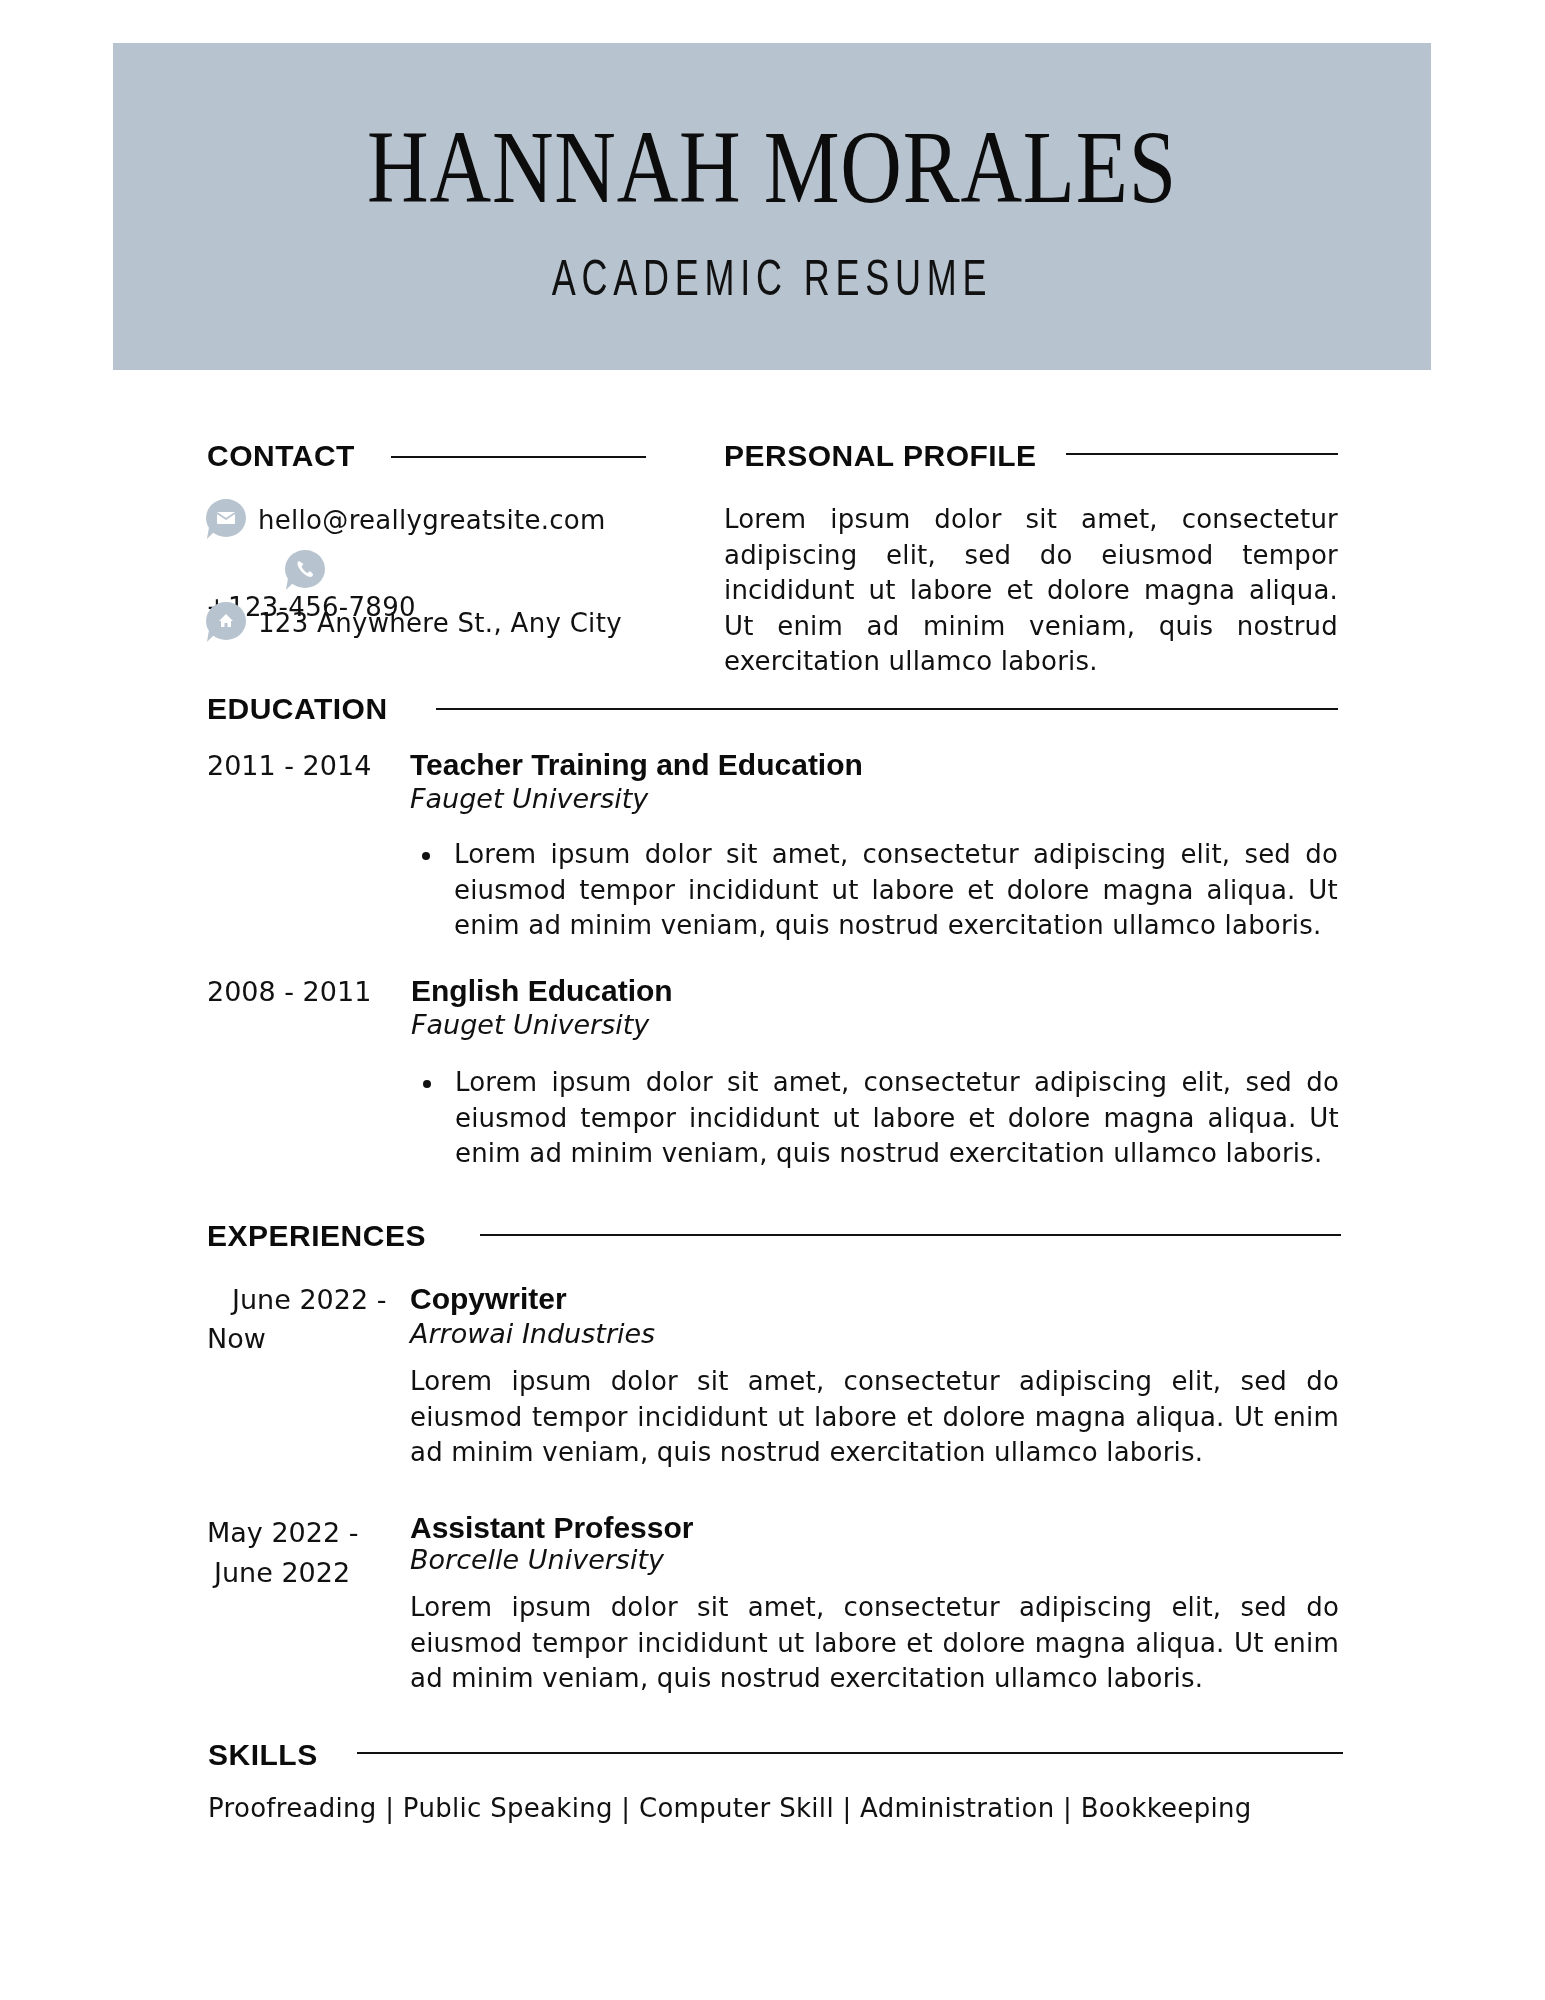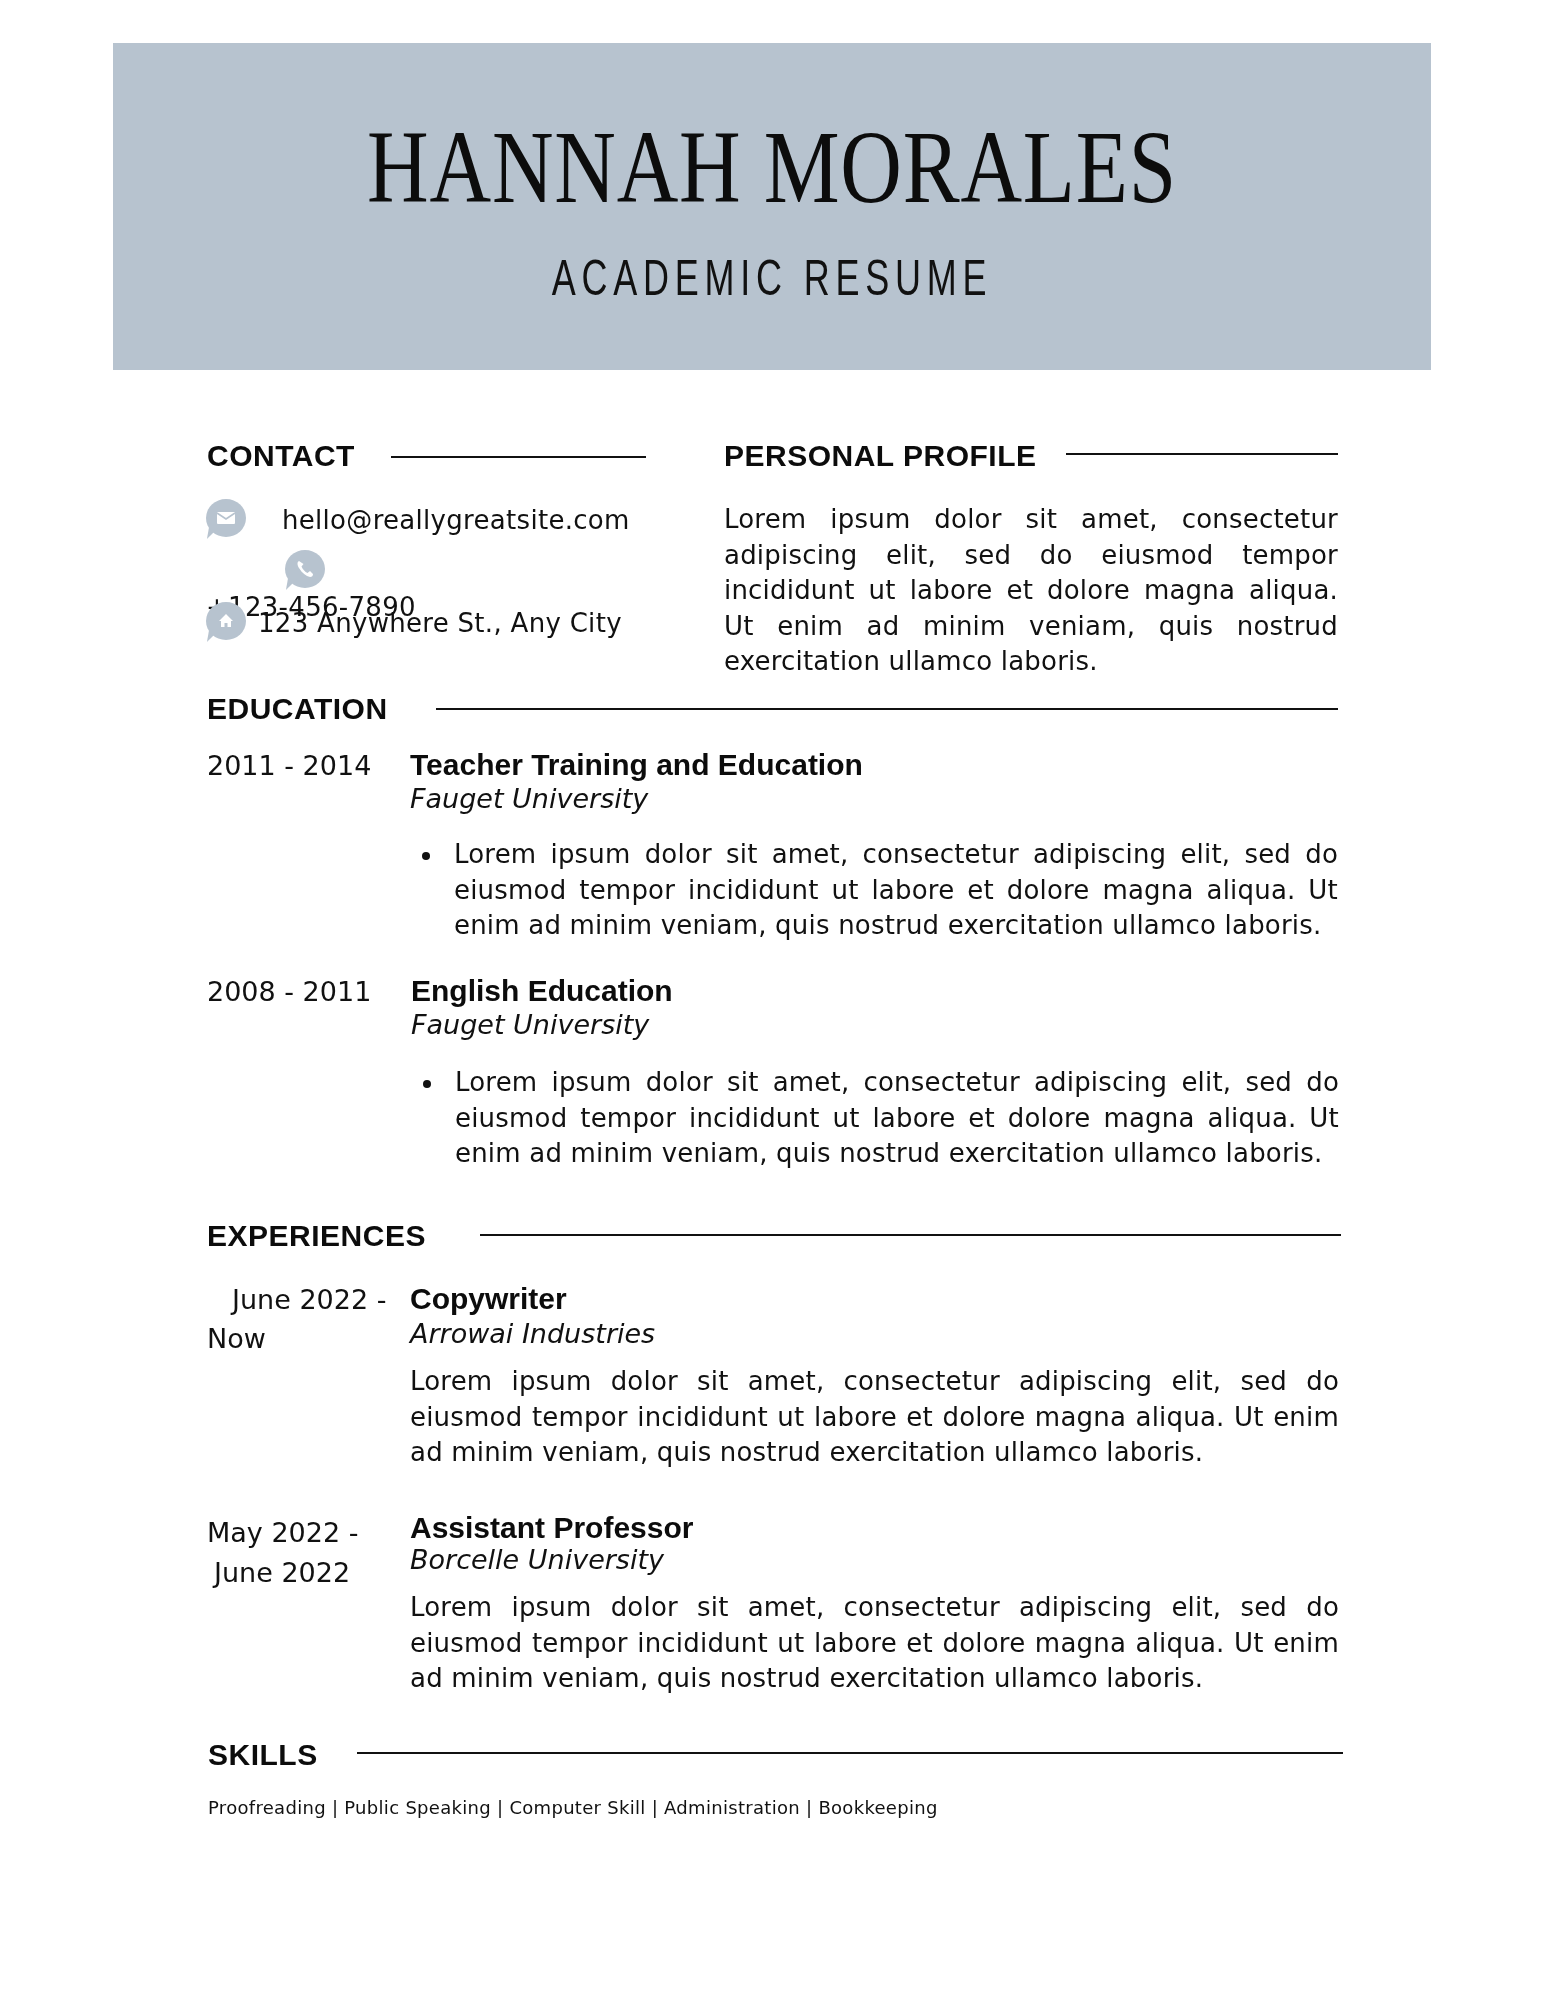--- a/index.html
+++ b/index.html
@@ -22,42 +22,42 @@
   .ci .tail { position: absolute; left: 2px; top: 28px; width: 0; height: 0;
               border-left: 10px solid #b7c3cf; border-bottom: 12px solid transparent; transform: skewX(-10deg); }
   .ci svg { position: absolute; left: 9px; top: 8px; }
   .contact-text { font-size: 26px; line-height: 30px; letter-spacing: 0.3px; color: #111; }
   .para { font-size: 26px; line-height: 35.5px; text-align: justify; color: #111; letter-spacing: 0.2px; }
   .para.last-left { text-align-last: left; }
   .date { font-size: 27px; line-height: 39px; color: #111; }
   .entry-title { font-family: "Liberation Sans", sans-serif; font-weight: bold; font-size: 30px; line-height: 34px; color: #0c0c0c; }
   .entry-org { font-style: italic; font-size: 27px; line-height: 34px; color: #111; }
   .bullet-dot { width: 8px; height: 8px; border-radius: 50%; background: #111; }
-  .skills { font-size: 18px; line-height: 32px; color: #111; letter-spacing: 0.3px; }
+  .skills { font-size: 26px; line-height: 32px; color: #111; letter-spacing: 0.3px; }
 </style>
 </head>
 <body>
 
 <div class="abs header-band"></div>
 <div class="abs name">HANNAH MORALES</div>
 <div class="abs subtitle">ACADEMIC RESUME</div>
 
 <div class="abs sec-title" style="left:207px; top:438px;">CONTACT</div>
 <div class="abs rule" style="left:391px; top:456px; width:255px;"></div>
 
 <div class="abs contact-row" style="top:498px;">
   <span class="ci">
     <span class="bubble"></span>
       <span class="tail"></span>
     <svg width="22" height="22" viewBox="0 0 22 22">
         <rect x="2" y="5" width="18" height="12" rx="1" fill="#ffffff"></rect>
         <polyline points="2,6 11,12 20,6" fill="none" stroke="#b7c3cf" stroke-width="1.6"></polyline>
       </svg>
   </span>
-  <a class="contact-text" style="text-decoration:none;color:#111;margin-left:24px;">hello@reallygreatsite.com</a>
+  <a class="contact-text" style="text-decoration:none;color:#111;">hello@reallygreatsite.com</a>
 </div>
 
 <div class="abs contact-row" style="top:550px;flex-direction:column;">
   <span class="ci">
     <span class="bubble"></span>
       <span class="tail"></span>
     <svg width="22" height="22" viewBox="0 0 22 22">
         <path d="M5 3 C3 4 3 7 5 10 C8 15 12 18 16 19 C18 19 19 18 19 16 L16 13 L13.5 15 C11 14 8.5 11 7.5 8.5 L9.5 6 Z" fill="#ffffff"></path>
       </svg>
   </span>

